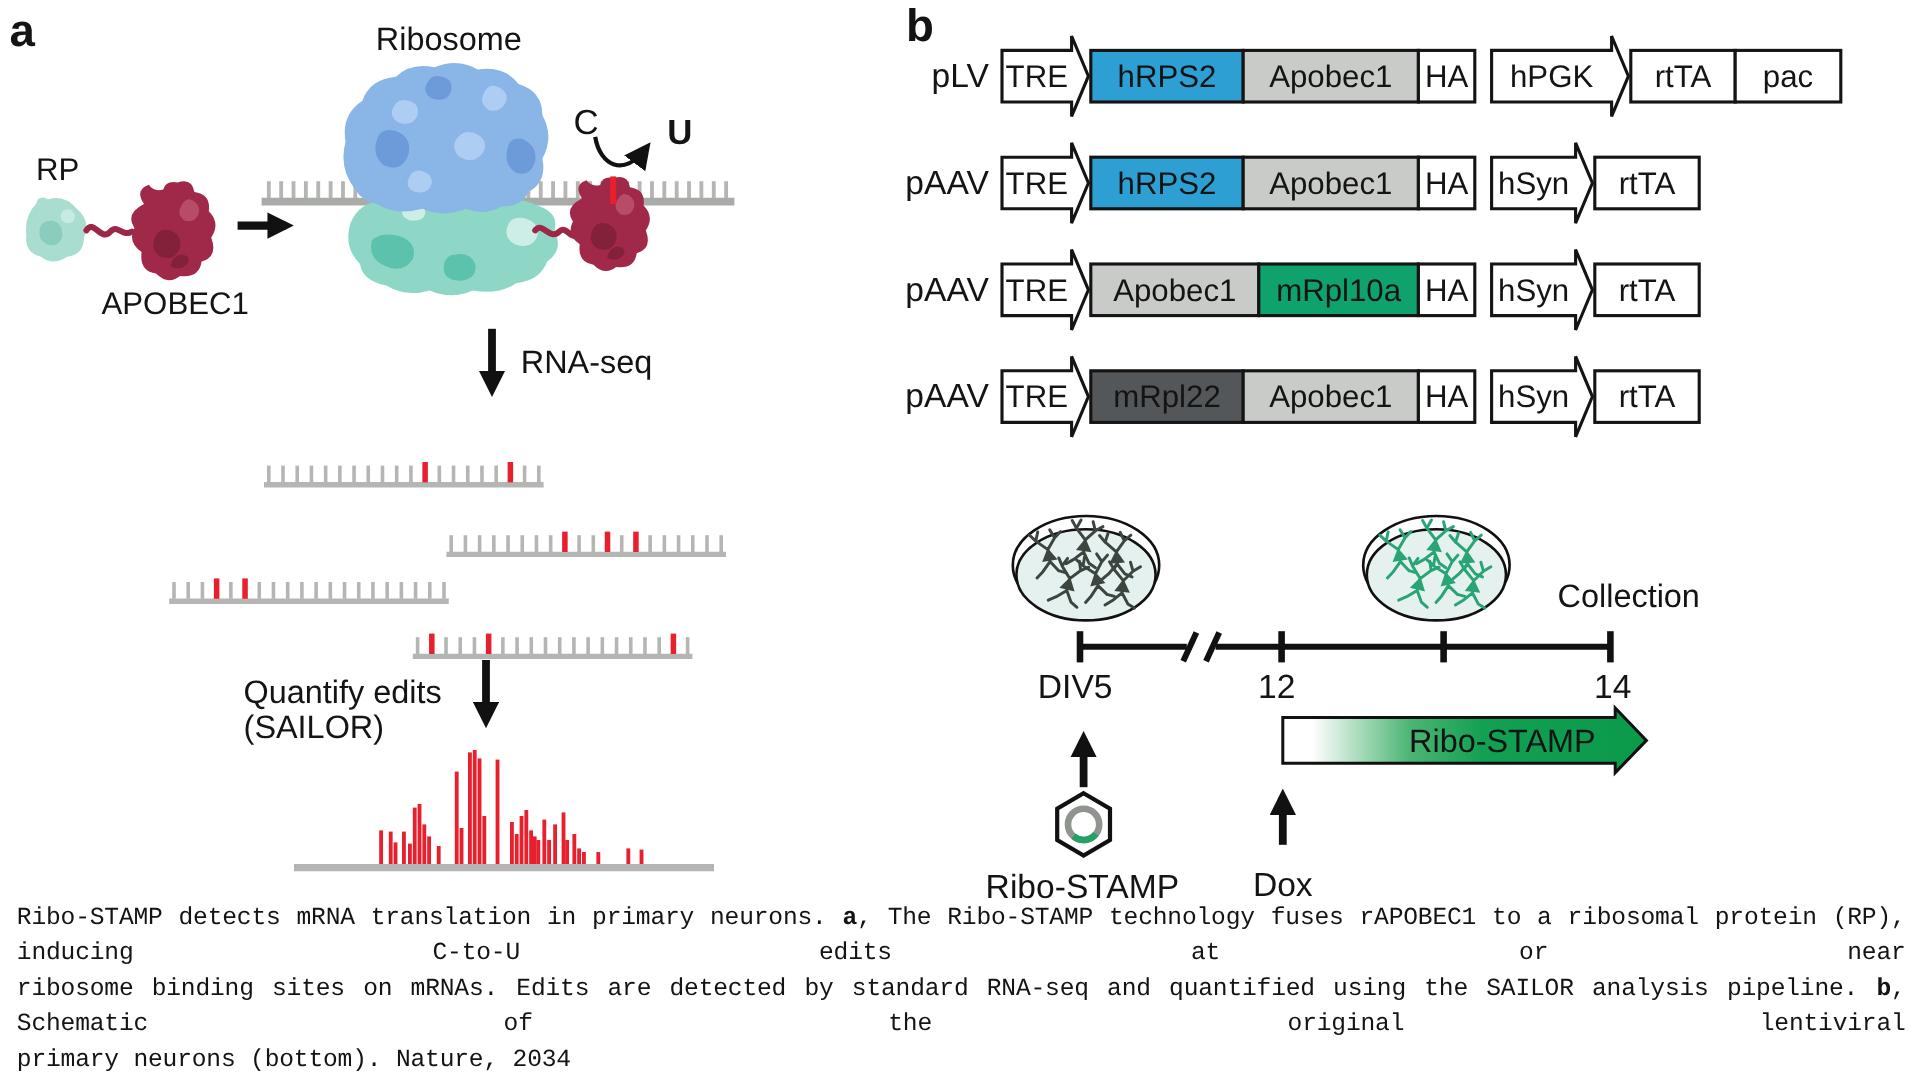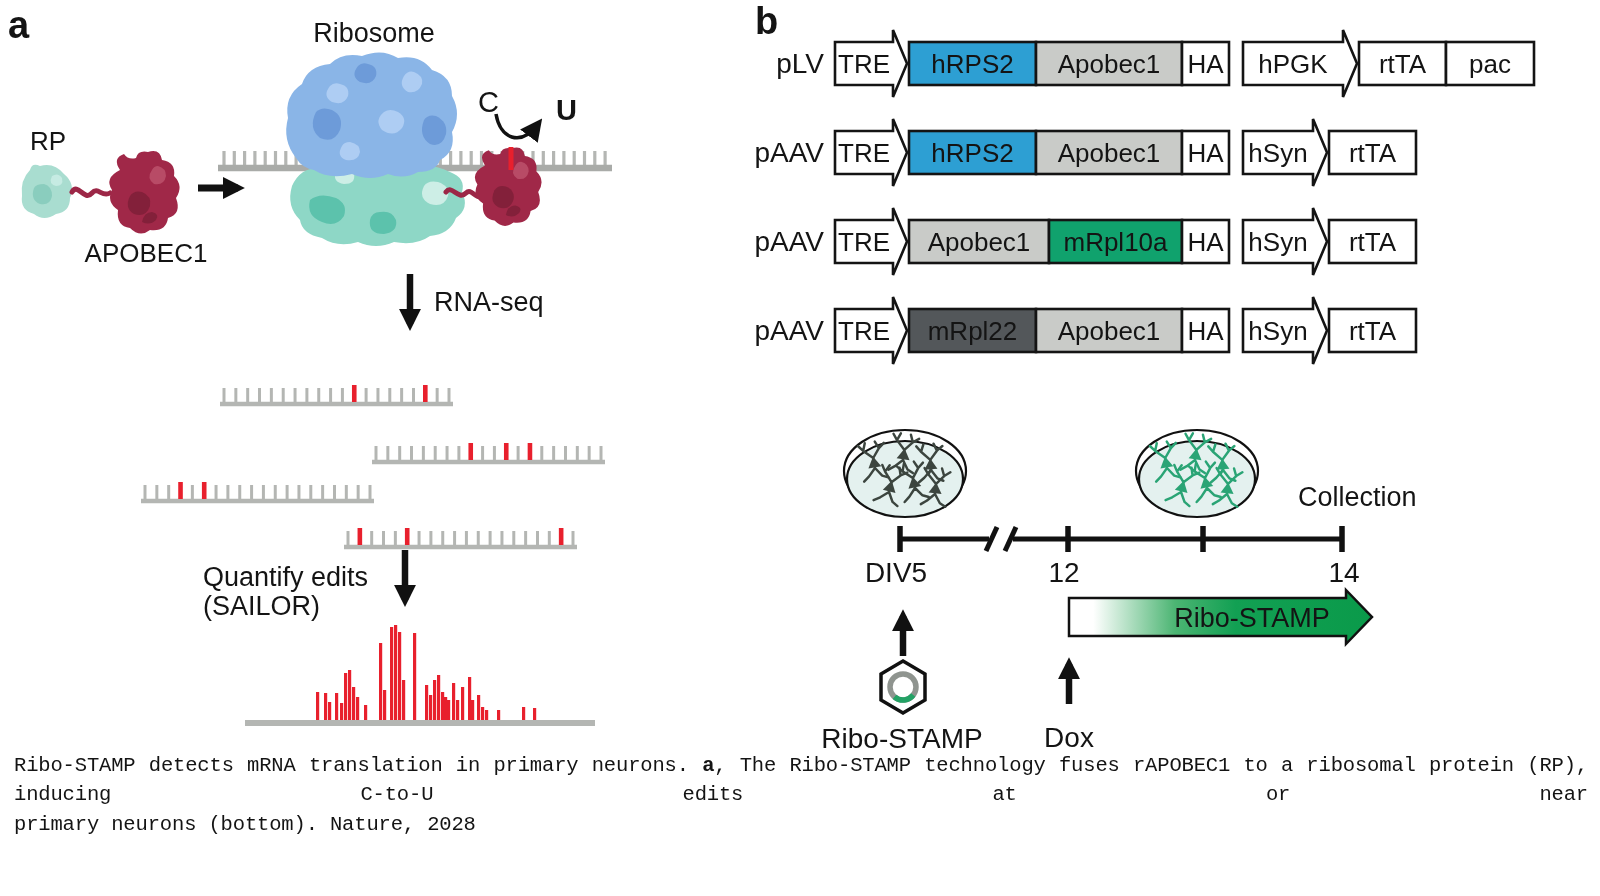--- a/index.html
+++ b/index.html
@@ -383,15 +383,16 @@
       <line x1="903" y1="656" x2="903" y2="616" stroke="#111" stroke-width="6.5" marker-end="url(#ah)"></line>
       <polygon points="903,661 925,674 925,700 903,713 881,700 881,674" fill="#ffffff" stroke="#111" stroke-width="3.5"></polygon>
       <circle cx="903" cy="687" r="13" fill="none" stroke="#8f948f" stroke-width="5.5"></circle>
       <circle cx="903" cy="687" r="13" fill="none" stroke="#23a265" stroke-width="5.5" stroke-dasharray="21 61" transform="rotate(38 903 687)"></circle>
       <text x="902" y="748" font-size="28" text-anchor="middle">Ribo-STAMP</text>
     </g>
   </svg>
 
   <div class="caption" id="caption">
       <div class="cap-line cap-just"><span>Ribo-STAMP detects mRNA translation in primary neurons. </span><b>a</b><span>, The Ribo-STAMP technology fuses rAPOBEC1 to a ribosomal protein (RP), inducing C-to-U edits at or near</span></div>
-      <div class="cap-line"><span>primary neurons (bottom).  Nature, 2028</span></div>
+      <div class="cap-line cap-just"><span>ribosome binding sites on mRNAs. Edits are detected by standard RNA-seq and quantified using the SAILOR analysis pipeline. </span><b>b</b><span>, Schematic of the original lentiviral</span></div>
+      <div class="cap-line"><span>primary neurons (bottom).  Nature, 2034</span></div>
     </div>
 </div>
 
 </body></html>

